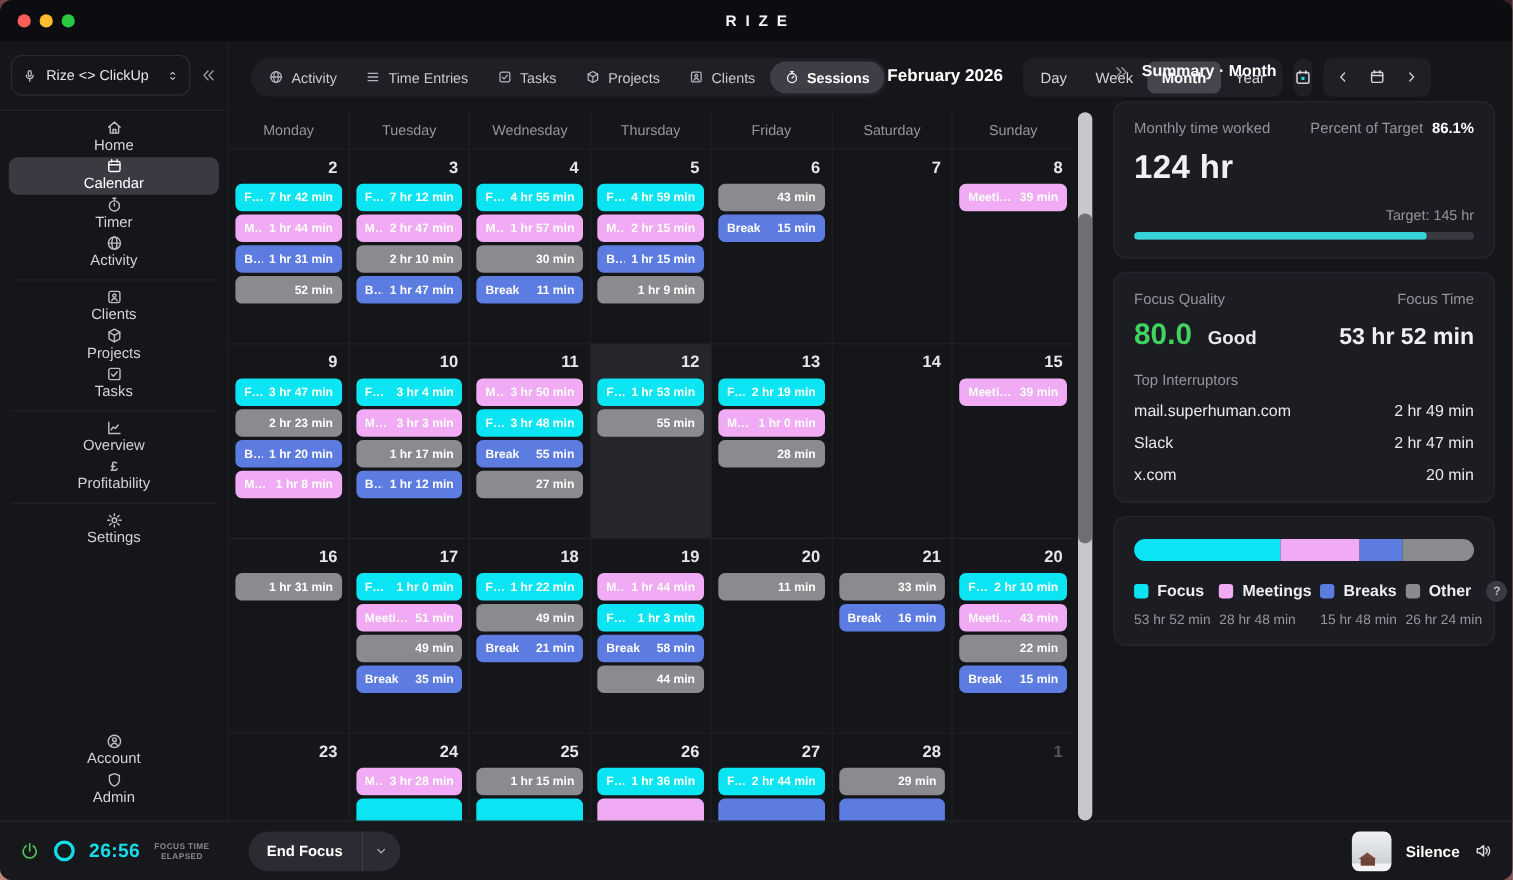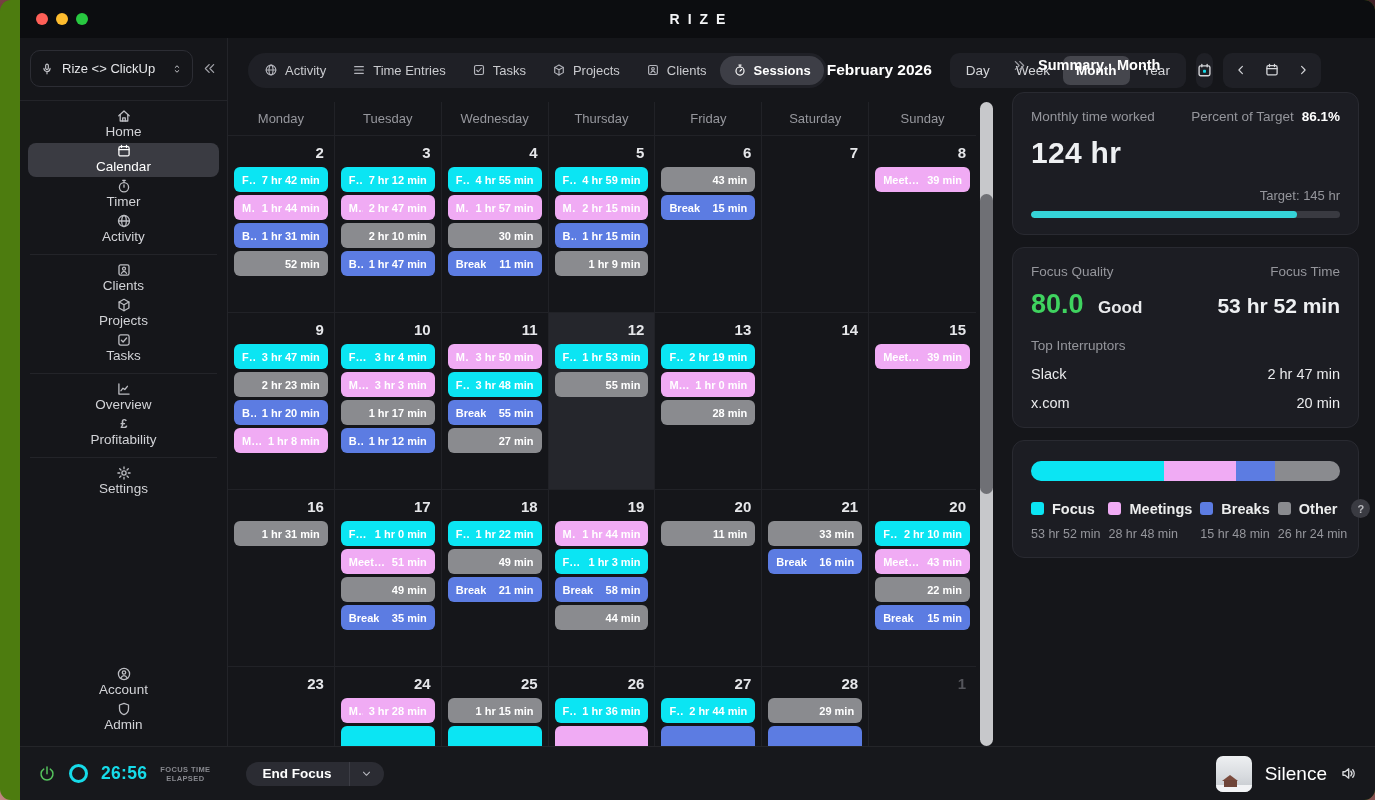--- a/index.html
+++ b/index.html
@@ -6,24 +6,23 @@
   html,body { width:100%; height:100%; }
   body {
     font-family: "Liberation Sans", sans-serif;
     background: linear-gradient(200deg, #46232b 0%, #8a4a4d 45%, #f2a8a2 100%);
     overflow: hidden;
   }
   .window {
     width: 1375px; height: 800px;
     border-radius: 11px; overflow: hidden;
     display: flex; flex-direction: column;
-    background: #4d7c0f; position: relative;
+    background: #404040; position: relative;
     box-shadow: 0 20px 60px rgba(0,0,0,.5);
     color: #e8e9ec;
-    padding-left: 20px;
   }
   .ic { display:inline-flex; width:16px; height:16px; flex:none; }
   .ic svg { width:100%; height:100%; }
 
   
   .titlebar { height:38px; flex:none; background:#0c0d10; position:relative;
     display:flex; align-items:center; justify-content:center; }
   .traffic { position:absolute; left:16px; top:0; height:100%; display:flex; align-items:center; gap:8px; }
   .tl-dot { width:12px; height:12px; border-radius:50%; }
   .tl-close { background:#ff5f57; } .tl-min { background:#febc2e; } .tl-zoom { background:#28c840; }
@@ -135,33 +134,33 @@
 
   
   .bottombar { height:54px; flex:none; border-top:1px solid #242529; background:#17181c;
     display:flex; align-items:center; padding:0 18px; gap:13px; }
   .power { color:#55c45d; display:flex; }
   .ring { width:19px; height:19px; border:3.2px solid #16dbe9; border-radius:50%; flex:none; }
   .elapsed { color:#16dbe9; font-size:17.5px; font-weight:700; letter-spacing:.3px; }
   .elapsed-label { font-size:7.5px; color:#87888e; line-height:9px; font-weight:700;
     letter-spacing:.4px; text-align:center; }
   .endfocus { display:flex; align-items:center; background:#2b2c33; border-radius:18px;
-    height:24px; margin-left:22px; overflow:hidden; }
+    height:36px; margin-left:22px; overflow:hidden; }
   .ef-main { padding:0 17px; color:#fff; font-size:13.5px; font-weight:600; }
   .ef-div { width:1px; height:100%; background:#3c3d45; }
   .ef-chev { width:34px; height:100%; display:grid; place-items:center; color:#b9bac0; }
   .bb-spacer { flex:1; }
   .sound { display:flex; align-items:center; gap:13px; }
   .sound-thumb { width:36px; height:36px; border-radius:7px; overflow:hidden; position:relative;
     background: linear-gradient(180deg,#eef0f2 0%,#d8dbdf 55%,#c3c7cc 100%); }
   .sound-thumb .snow { position:absolute; bottom:0; left:0; right:0; height:7px; background:#f2f3f5; }
   .sound-thumb .cabin { position:absolute; bottom:5px; left:8px; width:13px; height:7px; background:#6e4438; }
   .sound-thumb .roof { position:absolute; bottom:11px; left:6px; width:0; height:0;
     border-left:8.5px solid transparent; border-right:8.5px solid transparent; border-bottom:6px solid #7a4a3c; }
-  .sound-label { color:#fff; font-size:19px; font-weight:400; }
+  .sound-label { color:#fff; font-size:14px; font-weight:700; }
   .speaker { color:#d6d7da; display:flex; }
 </style>
 </head>
 <body>
 
 <div class="window">
 
   <div class="titlebar">
     <div class="traffic">
       <span class="tl-dot tl-close"></span>
@@ -797,20 +796,24 @@
         </div>
         <div class="row-between fq-row">
           <span>
             <span class="fq-score" id="fqScore" style="color: rgb(63, 211, 95);">80.0</span>
             <span class="fq-rating">Good</span>
           </span>
           <span class="ft-time">53 hr 52 min</span>
         </div>
         <div class="muted int-label">Top Interruptors</div>
         <div id="intList">
+            <div class="int-row">
+              <span>mail.superhuman.com</span>
+              <span>2 hr 49 min</span>
+            </div>
             <div class="int-row">
               <span>Slack</span>
               <span>2 hr 47 min</span>
             </div>
             <div class="int-row">
               <span>x.com</span>
               <span>20 min</span>
             </div>
           </div>
       </div>

